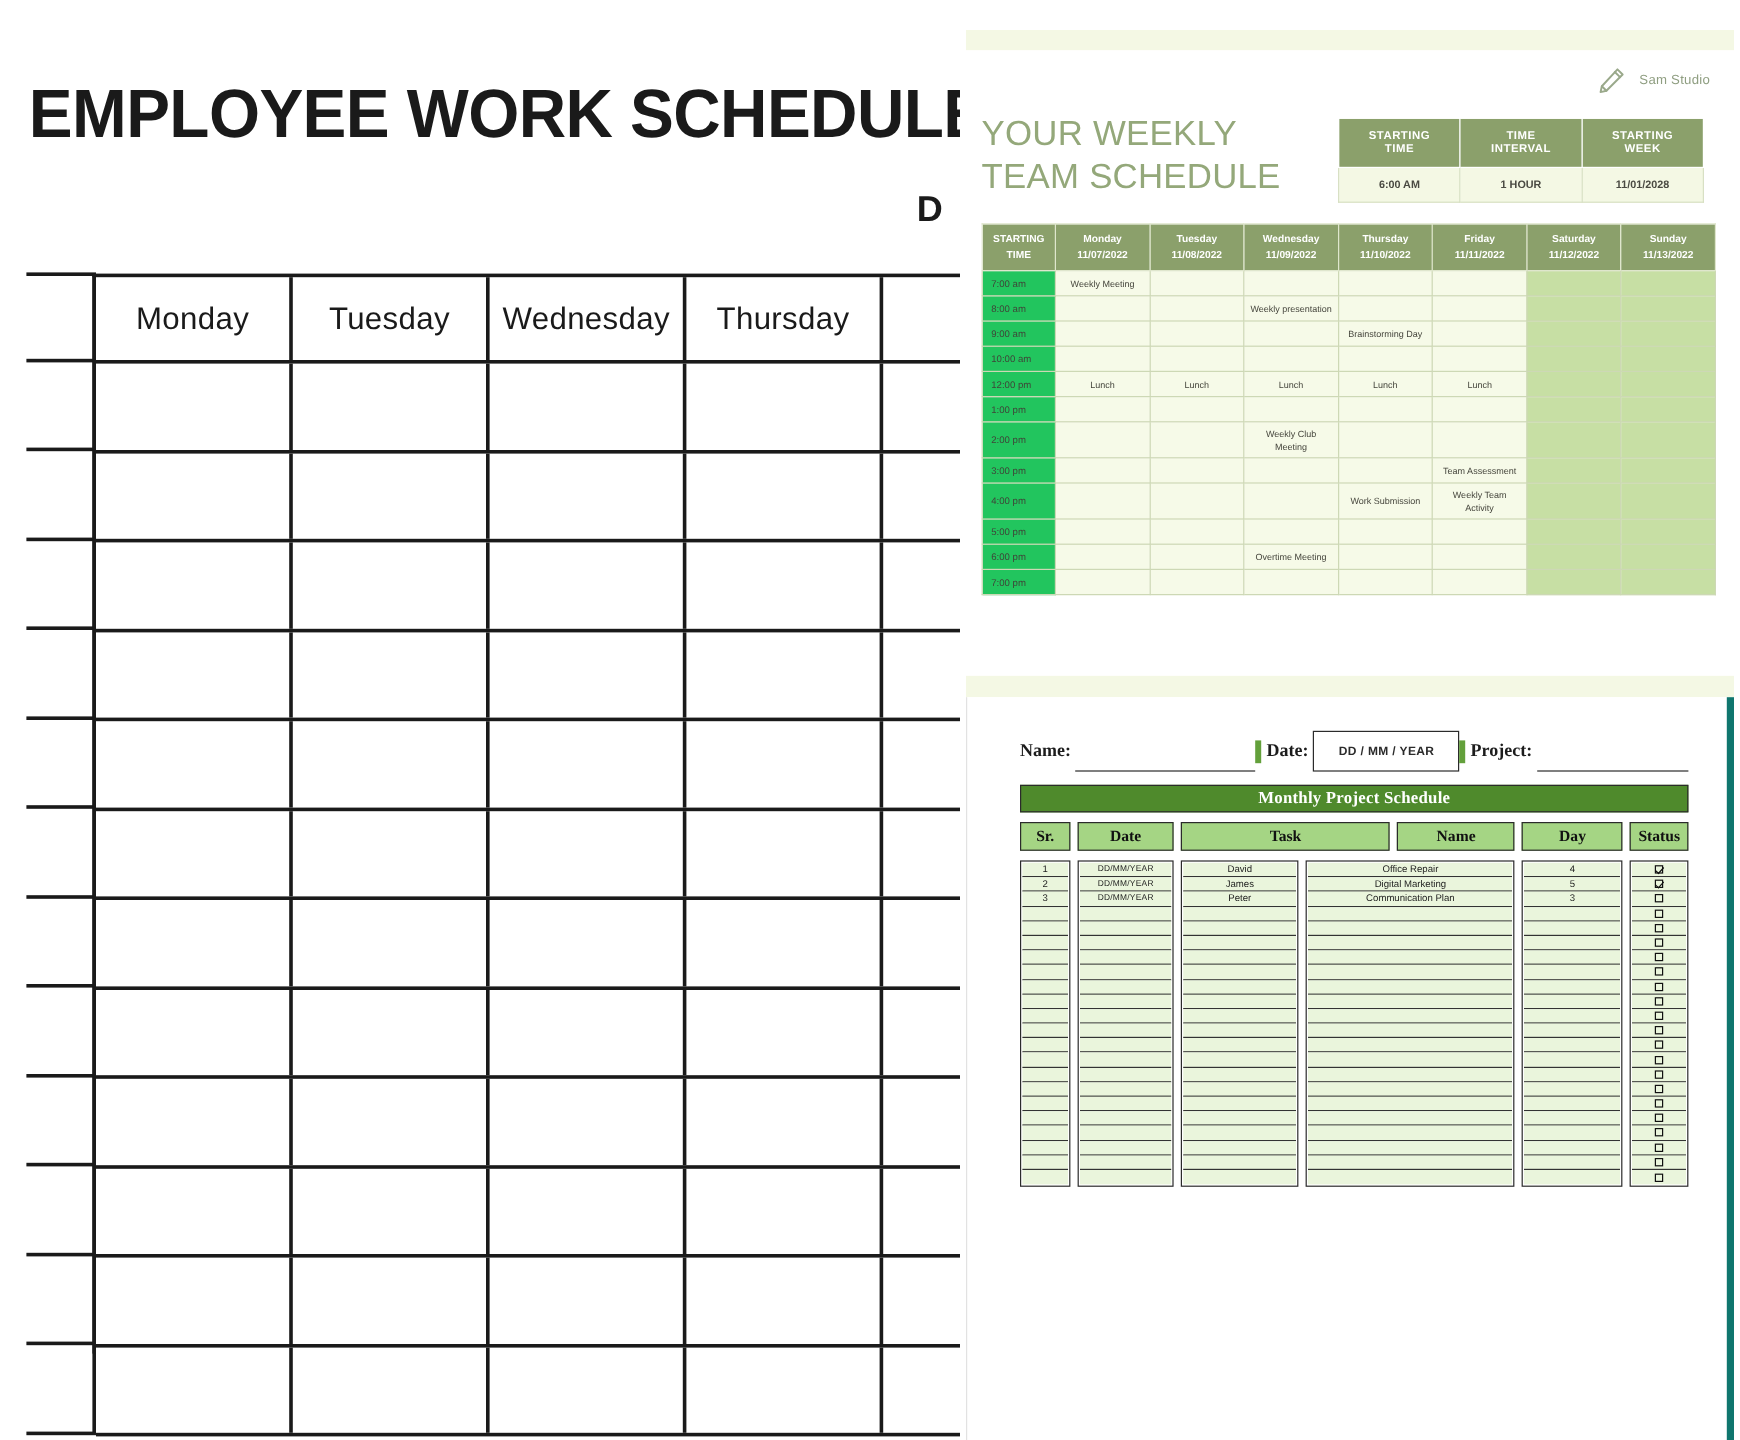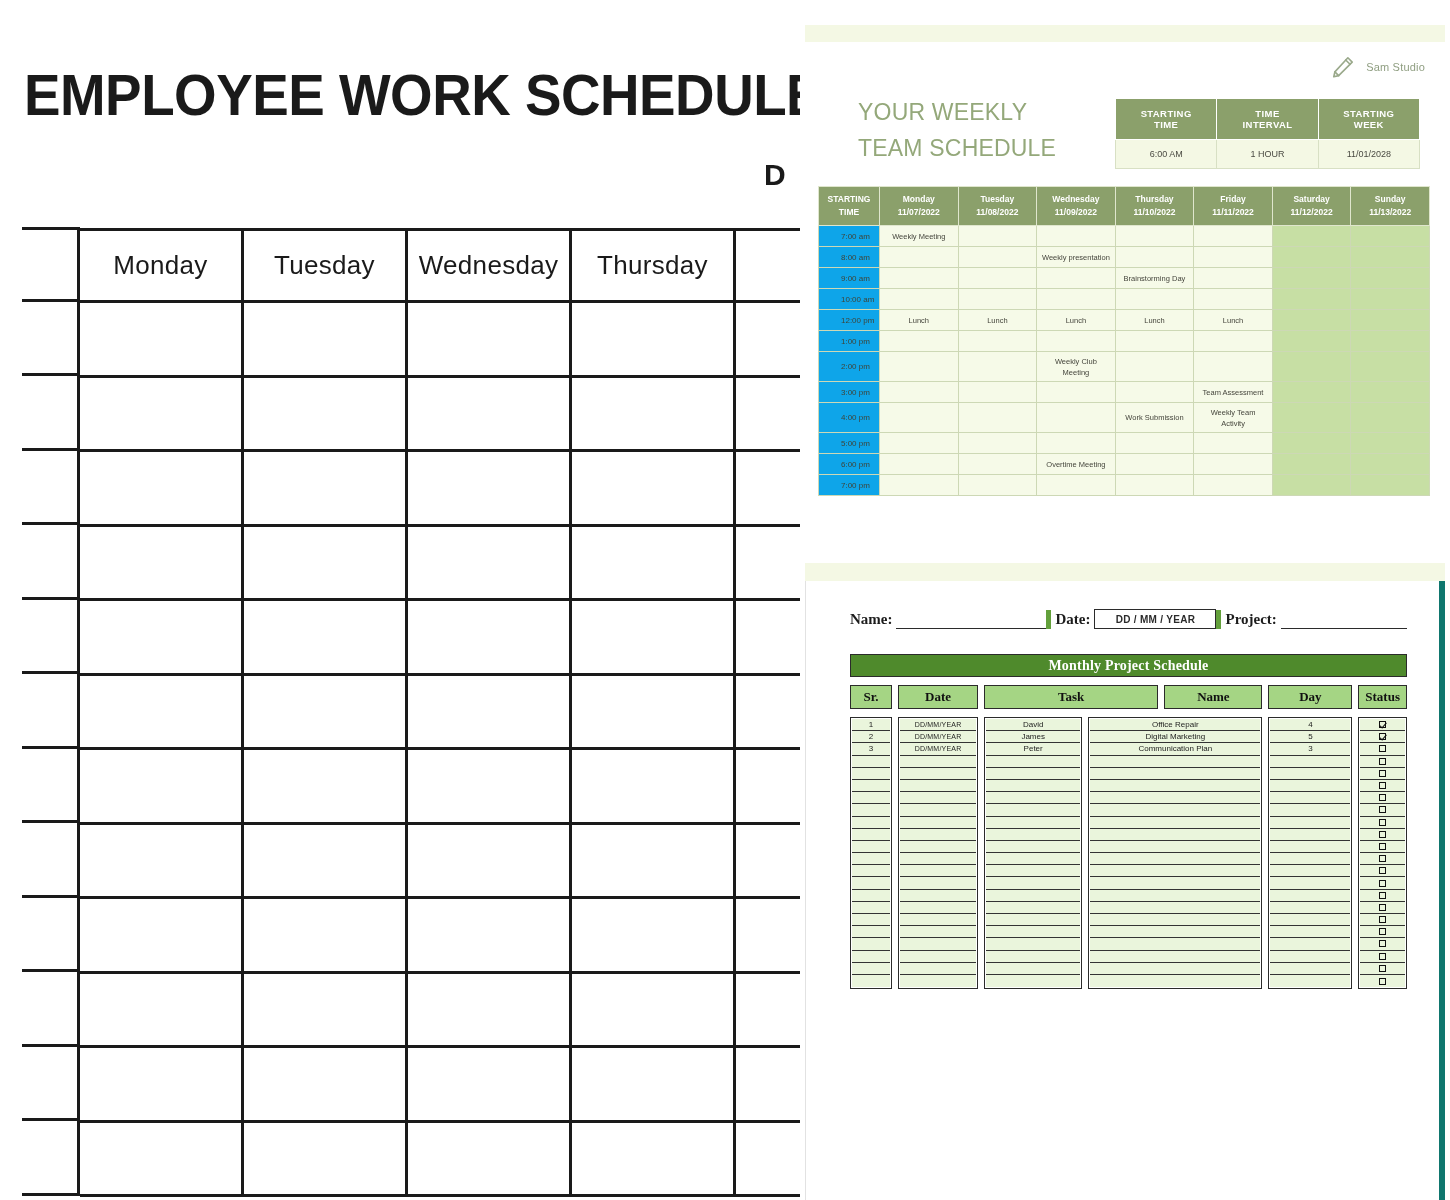--- a/index.html
+++ b/index.html
@@ -145,25 +145,24 @@
     font-family: "Liberation Sans", sans-serif;
     font-size: 11px;
     color: #8f9e81;
     letter-spacing: 0.2px;
   }
   #wts-title {
     position: absolute;
     left: 13px;
     top: 52px;
     font-family: "Liberation Sans", sans-serif;
-    font-size: 23px;
+    font-size: 29px;
     line-height: 36px;
     color: #94a87a;
     letter-spacing: 0.2px;
-    margin-left: 40px;
   }
   #wts-title .l2 { display: block; }
 
   #info-table {
     position: absolute;
     left: 310px;
     top: 56px;
     width: 305px;
     border-collapse: collapse;
     table-layout: fixed;
@@ -180,20 +179,21 @@
     text-align: center;
   }
   #info-table td {
     background: #f4f8e4;
     color: #4a4a42;
     font-family: "Liberation Sans", sans-serif;
     font-size: 9px;
     padding: 9px 2px;
     border: 1px solid #d8e0c4;
     text-align: center;
+    font-weight: bold;
   }
 
   #wts-table {
     position: absolute;
     left: 13px;
     top: 144px;
     width: 612px;
     border-collapse: collapse;
     table-layout: fixed;
   }
@@ -212,26 +212,26 @@
   #wts-table td {
     font-family: "Liberation Sans", sans-serif;
     font-size: 7.5px;
     color: #46463d;
     text-align: center;
     border: 1px solid #cdd8b5;
     padding: 0 1px;
     line-height: 11px;
   }
   #wts-table td.tcell {
-    background: #0ea5e9;
+    background: #22c55e;
     font-weight: normal;
     font-size: 8px;
     color: #3f4438;
     text-align: left;
-    padding-left: 22px;
+    padding-left: 7px;
   }
   #wts-table td.wk {
     background: #f6fae8;
   }
   #wts-table td.we {
     background: #c7dfa4;
   }
   #wts-table tr.r-short { height: 21px; }
   #wts-table tr.r-tall { height: 30px; }
 
@@ -268,21 +268,21 @@
     height: 19px;
     background: #63a03b;
     margin-right: 4px;
     flex: 0 0 auto;
   }
   .meta-field {
     border: 1px solid #2b2b2b;
     border-top: none;
     border-left: none;
     border-right: none;
-    height: 20px;
+    height: 34px;
     box-sizing: border-box;
     display: flex;
     align-items: center;
     justify-content: center;
     font-family: "Liberation Sans", sans-serif;
     font-size: 10px;
     font-weight: bold;
     color: #2b2b2b;
     letter-spacing: 0.3px;
   }

